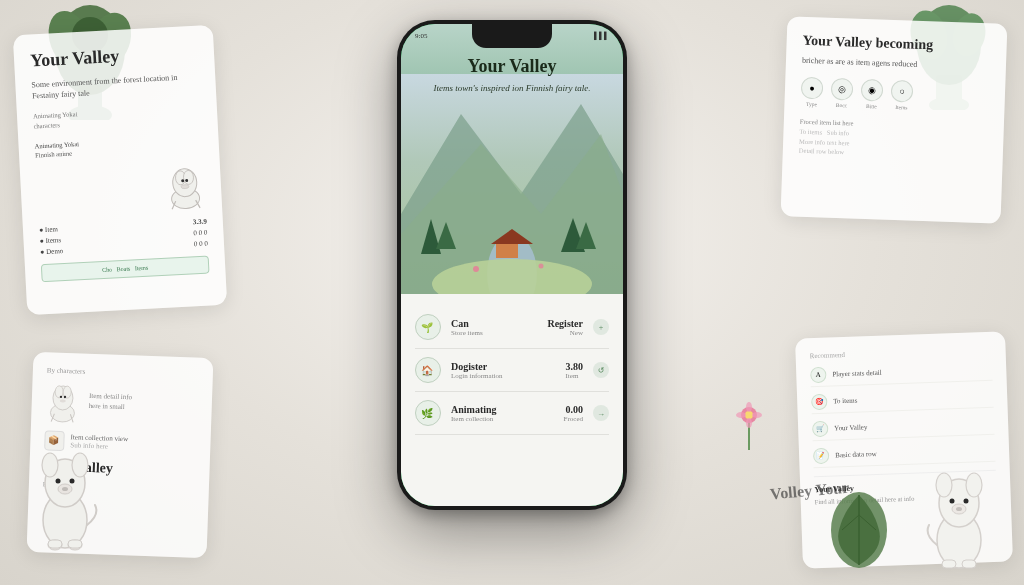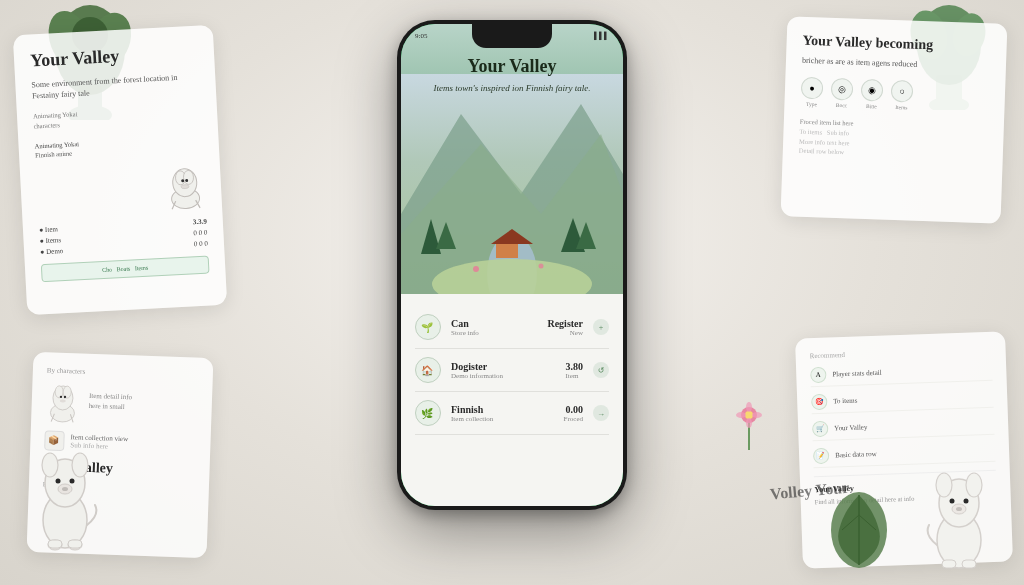--- a/index.html
+++ b/index.html
@@ -602,46 +602,46 @@
 
           <div class="phone-hero-title">Your Valley</div>
           <div class="phone-hero-subtitle">Items town's inspired ion Finnish fairy tale.</div>
         </div>
 
         <div class="phone-content">
           <div class="phone-list-item">
             <div class="phone-list-icon">🌱</div>
             <div class="phone-list-text">
               <div class="phone-list-label">Can</div>
-              <div class="phone-list-sublabel">Store info</div>
+              <div class="phone-list-sublabel">Store items</div>
             </div>
             <div style="text-align:right;">
               <div class="phone-list-label">Register</div>
               <div class="phone-list-sublabel">New</div>
             </div>
             <div class="phone-list-action">+</div>
           </div>
 
           <div class="phone-list-item">
             <div class="phone-list-icon">🏠</div>
             <div class="phone-list-text">
               <div class="phone-list-label">Dogister</div>
-              <div class="phone-list-sublabel">Demo information</div>
+              <div class="phone-list-sublabel">Login information</div>
             </div>
             <div style="text-align:left;">
               <div class="phone-list-label">3.80</div>
               <div class="phone-list-sublabel">Item</div>
             </div>
             <div class="phone-list-action">↺</div>
           </div>
 
           <div class="phone-list-item">
             <div class="phone-list-icon">🌿</div>
             <div class="phone-list-text">
-              <div class="phone-list-label">Finnish</div>
+              <div class="phone-list-label">Animating</div>
               <div class="phone-list-sublabel">Item collection</div>
             </div>
             <div style="text-align:right;">
               <div class="phone-list-label">0.00</div>
               <div class="phone-list-sublabel">Froced</div>
             </div>
             <div class="phone-list-action">→</div>
           </div>
         </div>
       </div>

